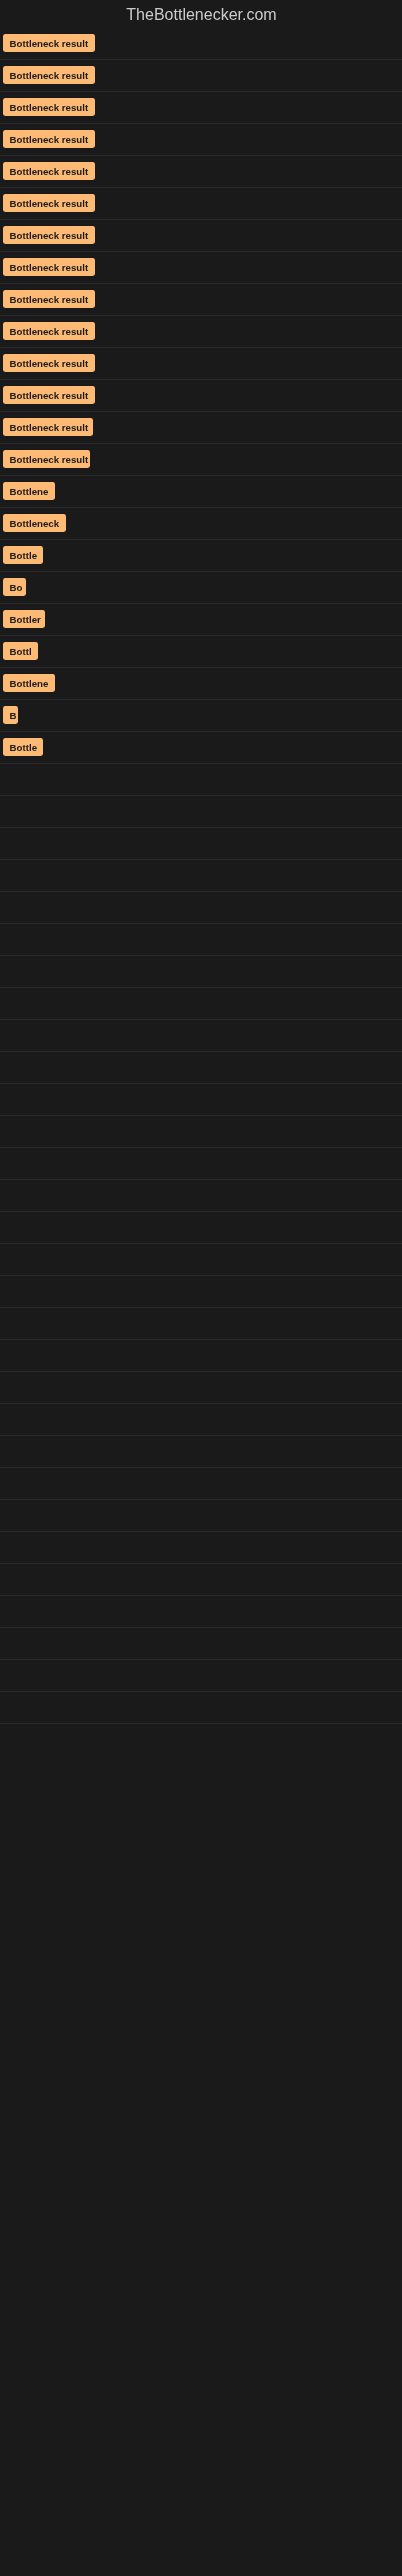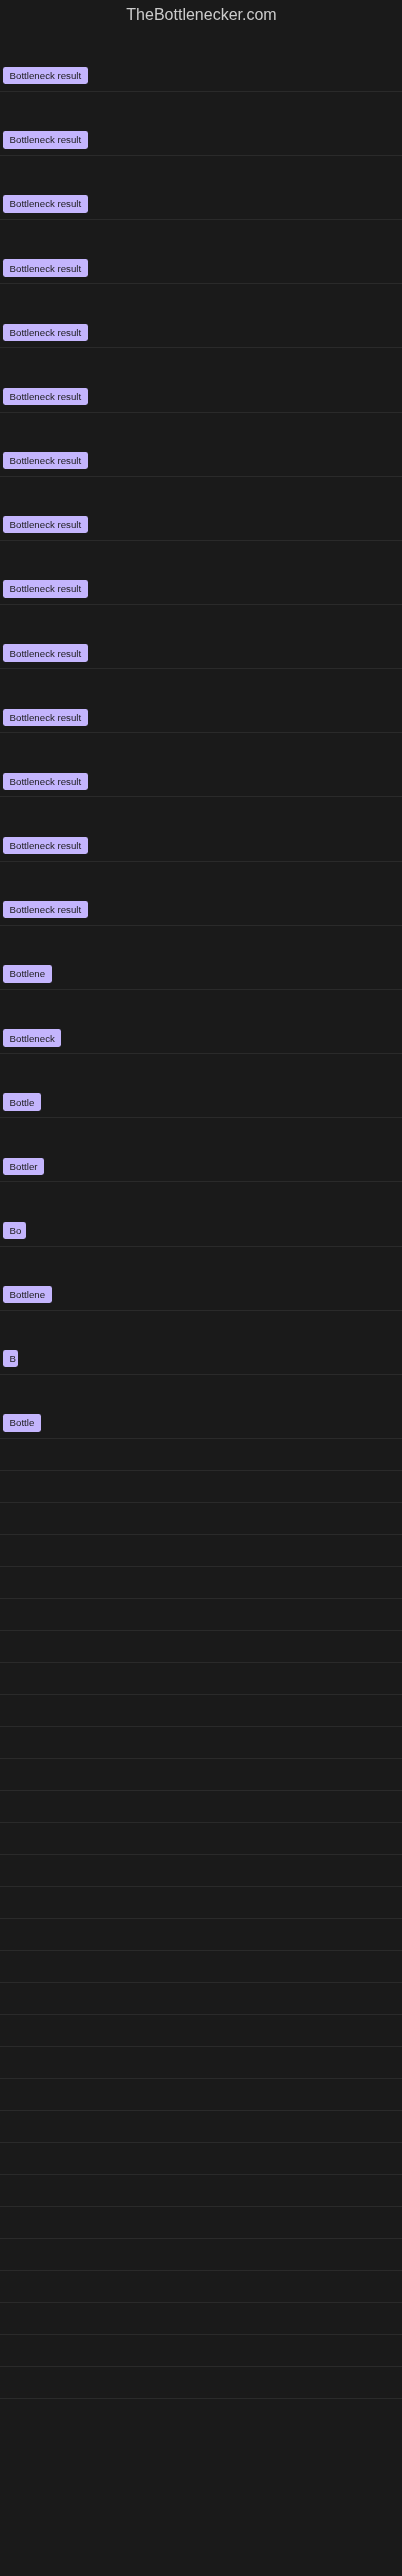--- a/index.html
+++ b/index.html
@@ -18,29 +18,28 @@
 
     .site-title {
       text-align: center;
       color: #cccccc;
       font-size: 16px;
       padding: 6.4px 0 3.2px 0;
     }
 
     .bottleneck-badge {
       display: inline-block;
-      background-color: #c4b5fd;
+      background-color: #fdba74;
       color: #1a1a1a;
       font-size: 9.7px;
-      font-weight: normal;
+      font-weight: bold;
       padding: 3.2px 6.4px;
       border-radius: 2.4px;
       white-space: nowrap;
       overflow: hidden;
-      margin-top: 33px;
     }
 
     .result-row {
       padding: 6.4px 3.2px;
       border-bottom: 0.8px solid #2a2a2a;
       min-height: 32px;
       display: flex;
       align-items: center;
     }
   </style>
@@ -97,24 +96,27 @@
     <div class="result-row">
       <span class="bottleneck-badge" style="max-width: 56px;">Bottlene</span>
     </div>
     <div class="result-row">
       <span class="bottleneck-badge" style="max-width: 63px; text-align: right;">Bottleneck</span>
     </div>
     <div class="result-row">
       <span class="bottleneck-badge" style="max-width: 44px;">Bottle</span>
     </div>
     <div class="result-row">
+      <span class="bottleneck-badge" style="max-width: 22.5px;">Bo</span>
+    </div>
+    <div class="result-row">
       <span class="bottleneck-badge" style="max-width: 42px;">Bottler</span>
     </div>
     <div class="result-row">
-      <span class="bottleneck-badge" style="max-width: 22.5px;">Bo</span>
+      <span class="bottleneck-badge" style="max-width: 35px;">Bottl</span>
     </div>
     <div class="result-row">
       <span class="bottleneck-badge" style="max-width: 55px;">Bottlene</span>
     </div>
     <div class="result-row">
       <span class="bottleneck-badge" style="max-width: 14.5px;">B</span>
     </div>
     <div class="result-row">
       <span class="bottleneck-badge" style="max-width: 42px;">Bottle</span>
     </div>

